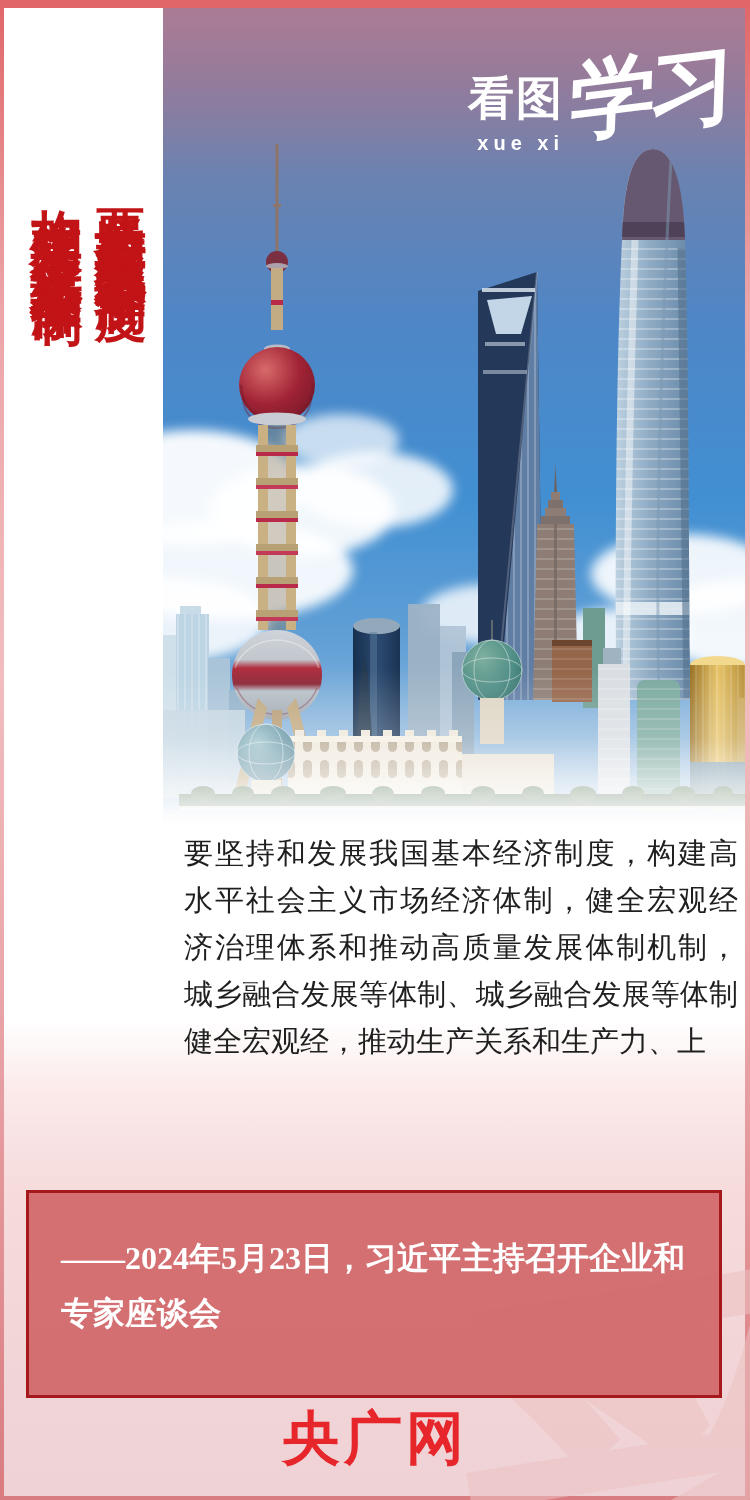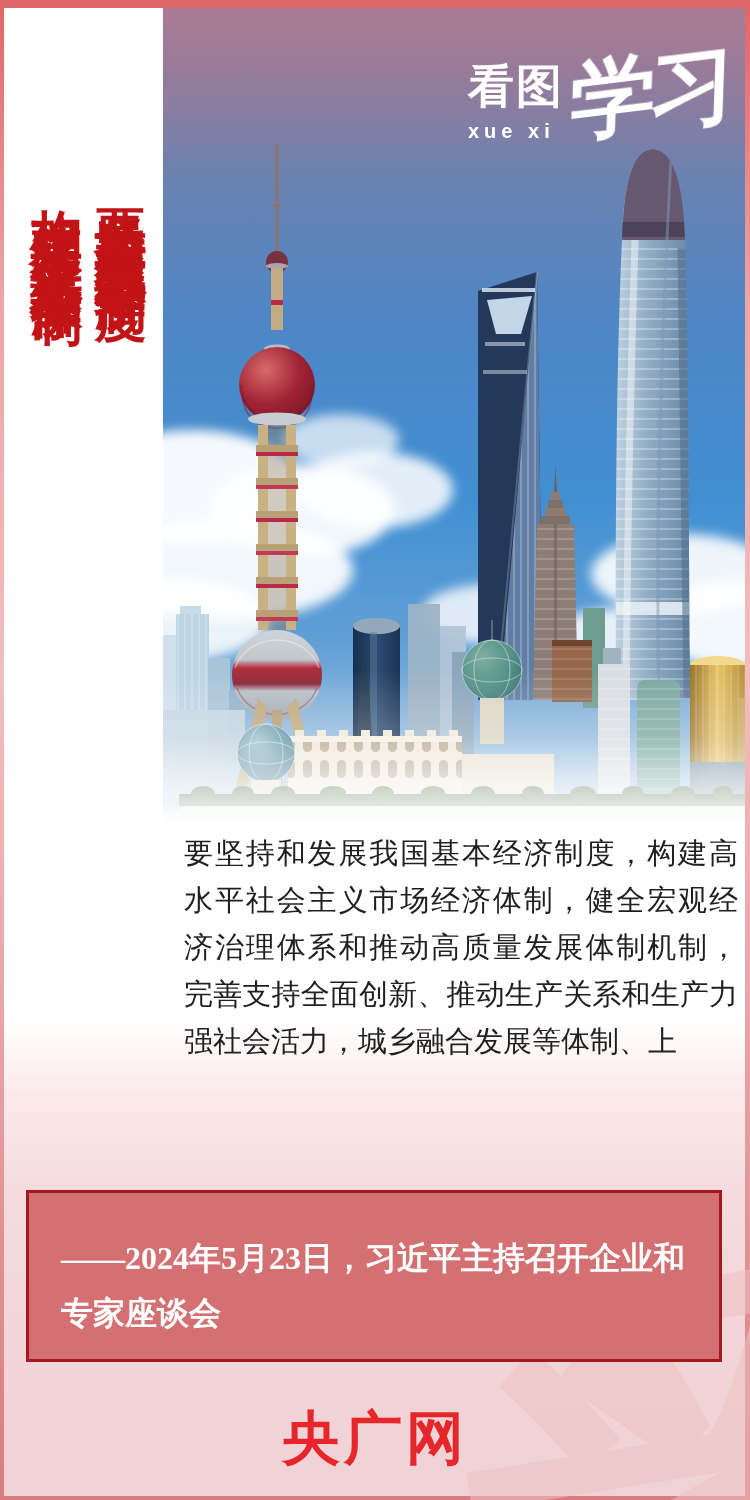--- a/index.html
+++ b/index.html
@@ -17,39 +17,39 @@
   .watermark{
     position:absolute;right:-170px;top:940px;width:560px;height:620px;
     writing-mode:vertical-rl;font-size:470px;line-height:520px;
     color:#edc2c3;opacity:.55;transform:rotate(-9deg);font-weight:700;
     font-family:"Liberation Serif",serif;user-select:none;
   }
   
   .photo{position:absolute;left:163px;top:8px;width:582px;height:817px;}
   
   .brand{position:absolute;left:468px;top:50px;width:270px;display:flex;align-items:flex-start;color:#fff;}
-  .brand .block{display:flex;flex-direction:column;align-items:flex-start;margin-top:6px;}
+  .brand .block{display:flex;flex-direction:column;align-items:flex-end;margin-top:18px;}
   .brand .kantu{font-size:46px;font-weight:900;letter-spacing:2px;font-family:"Liberation Sans",sans-serif;}
   .brand .pinyin{font-size:20px;font-weight:700;letter-spacing:5px;margin-top:2px;font-family:Liberation Sans, sans-serif;}
   .brand .script{font-size:86px;font-weight:600;line-height:86px;margin-left:6px;
     transform:rotate(-7deg) skewX(-9deg);letter-spacing:-6px;}
   
   .headline{
     position:absolute;left:20px;top:168px;height:900px;width:132px;
     writing-mode:vertical-rl;text-orientation:upright;
     color:#c21317;font-weight:900;font-size:52px;letter-spacing:6px;line-height:64px;
   }
   .headline .col{display:block;}
   
   .paragraph{position:absolute;left:184px;top:830px;width:554px;color:#1f1f1f;font-size:29px;}
   .paragraph .pline{height:47px;line-height:47px;text-align:justify;text-align-last:justify;}
   .paragraph .pline:last-child{text-align-last:left;}
   
   .quote-box{
-    position:absolute;left:26px;top:1190px;width:696px;height:172px;box-sizing:border-box;
+    position:absolute;left:26px;top:1190px;width:696px;height:208px;box-sizing:border-box;
     border:3px solid #a5181c;background:rgba(209,103,105,.93);
     padding:38px 32px 18px 32px;color:#ffffff;font-size:32px;font-weight:600;
   }
   .quote-box .qline{line-height:55px;}
   
   .footer-logo{
     position:absolute;left:0;top:1400px;width:750px;text-align:center;
     color:#e6262b;font-size:58px;font-weight:900;letter-spacing:4px;
     font-family:"Liberation Sans",sans-serif;
   }
@@ -329,22 +329,22 @@
 
   <div class="headline">
     <span class="col">要坚持和发展我国基本经济制度</span>
     <span class="col">构建高水平社会主义市场经济体制</span>
   </div>
 
   <div class="paragraph">
     <div class="pline">要坚持和发展我国基本经济制度，构建高</div>
     <div class="pline">水平社会主义市场经济体制，健全宏观经</div>
     <div class="pline">济治理体系和推动高质量发展体制机制，</div>
-    <div class="pline">完善支持全面创新、推动生产关系和生产力</div>
-    <div class="pline">强社会活力，城乡融合发展等体制、上</div>
+    <div class="pline">城乡融合发展等体制、城乡融合发展等体制</div>
+    <div class="pline">健全宏观经，推动生产关系和生产力、上</div>
   </div>
 
   <div class="quote-box">
     <div class="qline">——2024年5月23日，习近平主持召开企业和专家座谈会</div>
   </div>
 
   <div class="footer-logo">央广网</div>
 </div>
 
 </body></html>

